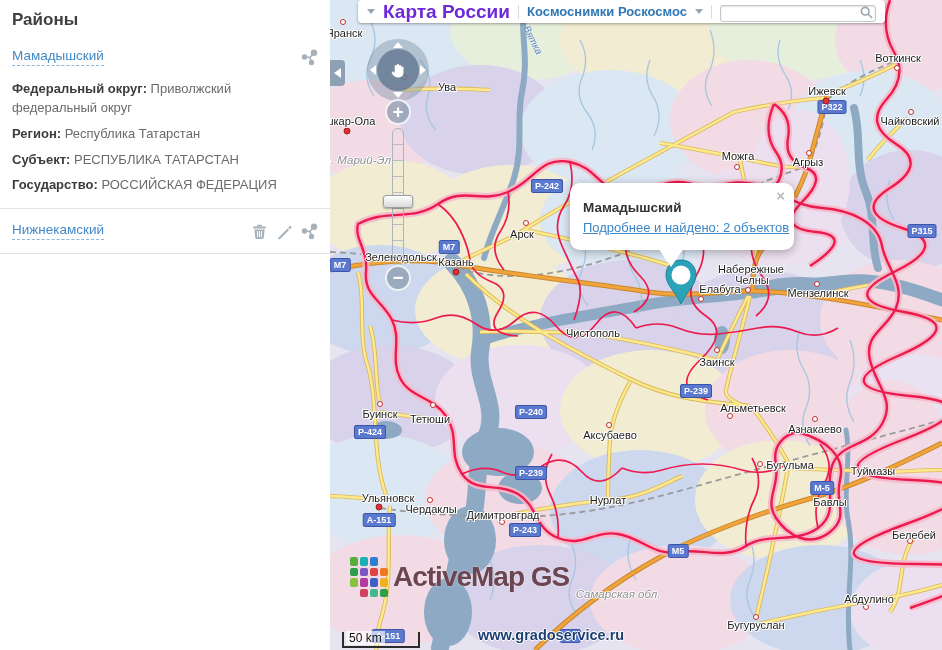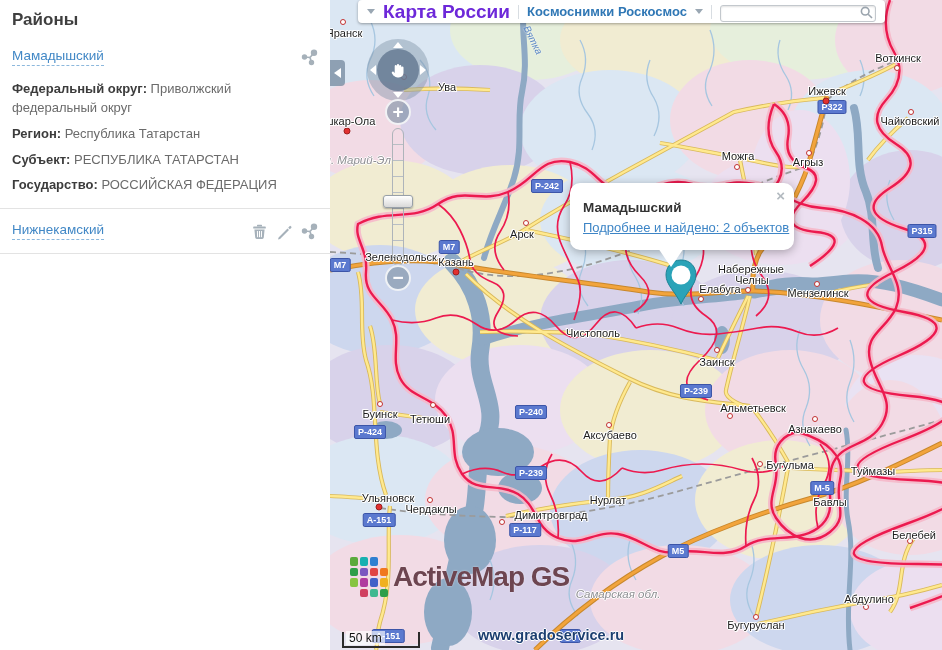--- a/index.html
+++ b/index.html
@@ -373,21 +373,21 @@
         <span class="rbadge" style="left: 502px; top: 107px;">Р322</span>
         <span class="rbadge" style="left: 592px; top: 231px;">Р315</span>
         <span class="rbadge" style="left: 217px; top: 186px;">Р-242</span>
         <span class="rbadge" style="left: 10px; top: 265px;">М7</span>
         <span class="rbadge" style="left: 119px; top: 247px;">М7</span>
         <span class="rbadge" style="left: 201px; top: 412px;">Р-240</span>
         <span class="rbadge" style="left: 201px; top: 473px;">Р-239</span>
         <span class="rbadge" style="left: 366px; top: 391px;">Р-239</span>
         <span class="rbadge" style="left: 40px; top: 432px;">Р-424</span>
         <span class="rbadge" style="left: 49px; top: 520px;">А-151</span>
-        <span class="rbadge" style="left: 195px; top: 530px;">Р-117</span>
+        <span class="rbadge" style="left: 195px; top: 530px;">Р-243</span>
         <span class="rbadge" style="left: 492px; top: 488px;">М-5</span>
         <span class="rbadge" style="left: 348px; top: 551px;">М5</span>
         <span class="rbadge" style="left: 58px; top: 636px;">А-151</span>
         <span class="rbadge" style="left: 240px; top: 636px;">М5</span>
         <span class="dot ring" style="left: 13px; top: 22px;"></span>
         <span class="city" style="left: 14px; top: 33px;">Яранск</span>
         <span class="dot red" style="left: 17px; top: 131px;"></span>
         <span class="city" style="left: 13px; top: 121px;">Йошкар-Ола</span>
         <span class="dot ring" style="left: 74px; top: 77px;"></span>
         <span class="city" style="left: 77px; top: 87px; margin-left: 40px;">Ува</span>
@@ -424,21 +424,21 @@
         <span class="city" style="left: 280px; top: 435px;">Аксубаево</span>
         <span class="dot ring" style="left: 50px; top: 404px;"></span>
         <span class="city" style="left: 50px; top: 414px;">Буинск</span>
         <span class="dot ring" style="left: 103px; top: 405px;"></span>
         <span class="city" style="left: 100px; top: 419px;">Тетюши</span>
         <span class="dot red" style="left: 49px; top: 507px;"></span>
         <span class="city" style="left: 58px; top: 498px;">Ульяновск</span>
         <span class="dot ring" style="left: 100px; top: 500px;"></span>
         <span class="city" style="left: 101px; top: 509px;">Чердаклы</span>
         <span class="dot ring" style="left: 172px; top: 522px;"></span>
-        <span class="city" style="left: 173px; top: 515px; margin-left: 48px;">Димитровград</span>
+        <span class="city" style="left: 173px; top: 515px;">Димитровград</span>
         <span class="city" style="left: 278px; top: 500px;">Нурлат</span>
         <span class="dot ring" style="left: 430px; top: 464px;"></span>
         <span class="city" style="left: 460px; top: 465px;">Бугульма</span>
         <span class="city" style="left: 543px; top: 471px;">Туймазы</span>
         <span class="city" style="left: 500px; top: 502px;">Бавлы</span>
         <span class="dot ring" style="left: 580px; top: 541px;"></span>
         <span class="city" style="left: 584px; top: 535px;">Белебей</span>
         <span class="dot ring" style="left: 536px; top: 607px;"></span>
         <span class="city" style="left: 539px; top: 599px;">Абдулино</span>
         <span class="dot ring" style="left: 426px; top: 617px;"></span>

